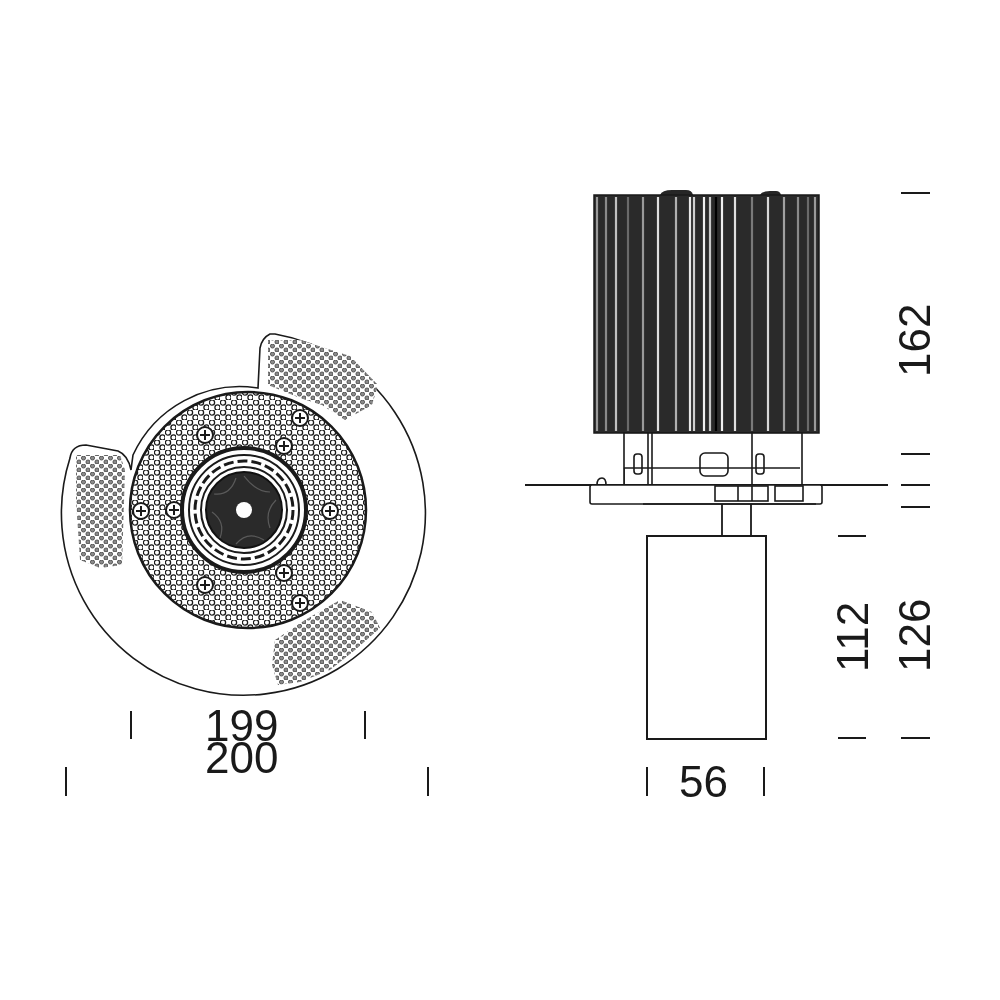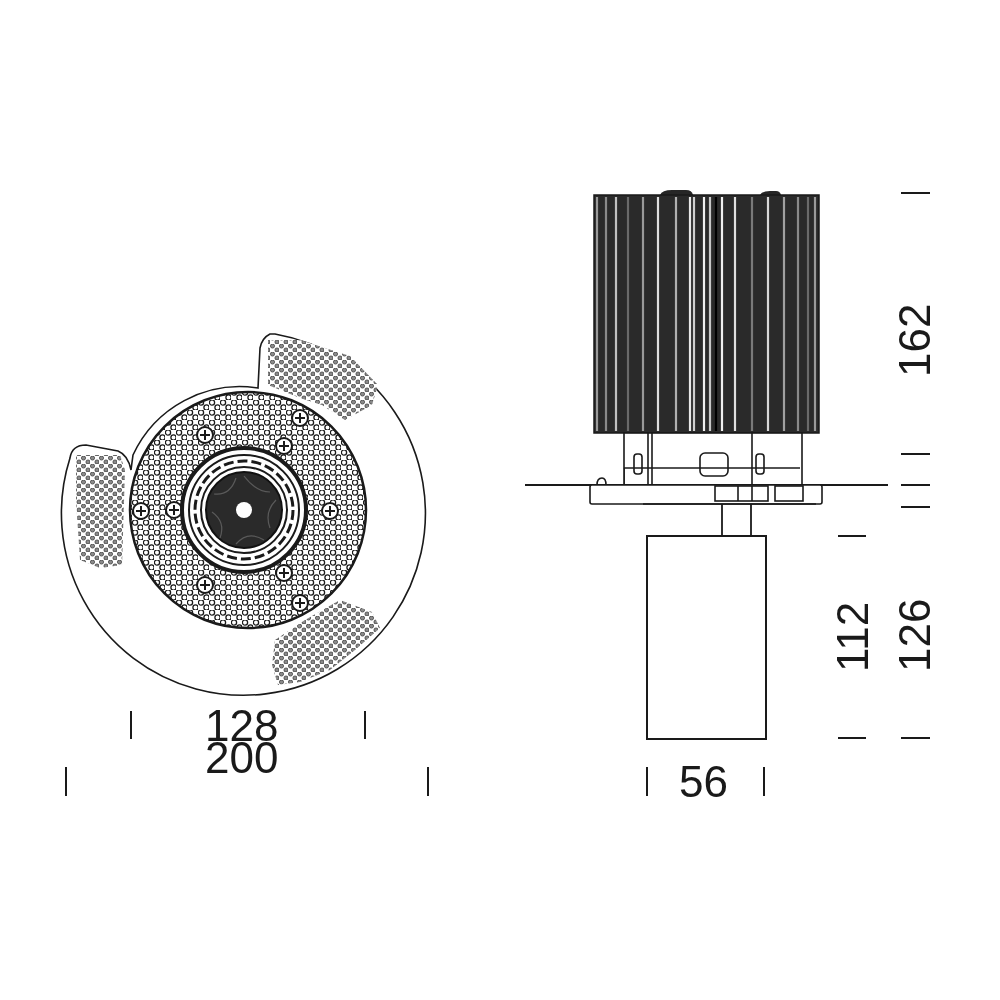--- a/index.html
+++ b/index.html
@@ -164,18 +164,18 @@
     <line x1="901" y1="485" x2="930" y2="485"></line>
     <line x1="901" y1="507" x2="930" y2="507"></line>
     <line x1="838" y1="536" x2="866" y2="536"></line>
     <line x1="838" y1="738" x2="866" y2="738"></line>
     <line x1="901" y1="738" x2="930" y2="738"></line>
     <line x1="647" y1="767" x2="647" y2="796"></line>
     <line x1="764" y1="767" x2="764" y2="796"></line>
   </g>
 </svg>
 
-<div class="dim-label" style="left:205px; top:704px;">128</div>
+<div class="dim-label" style="left:205px; top:704px;">199</div>
 <div class="dim-label" style="left:205px; top:736px;">200</div>
 <div class="dim-label" style="left:679px; top:760px;">56</div>
 <div class="dim-label dim-vert" style="left:880px; top:320px; width:70px; text-align:center;">162</div>
 <div class="dim-label dim-vert" style="left:818px; top:615px; width:70px; text-align:center;">112</div>
 <div class="dim-label dim-vert" style="left:880px; top:615px; width:70px; text-align:center;">126</div>
 
 </body></html>

